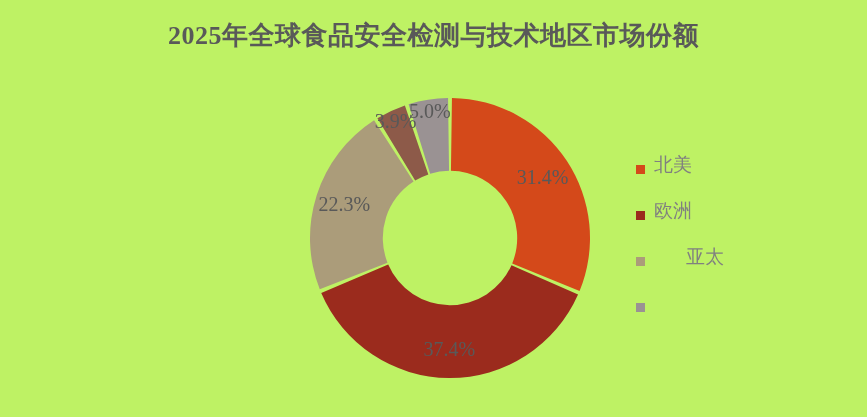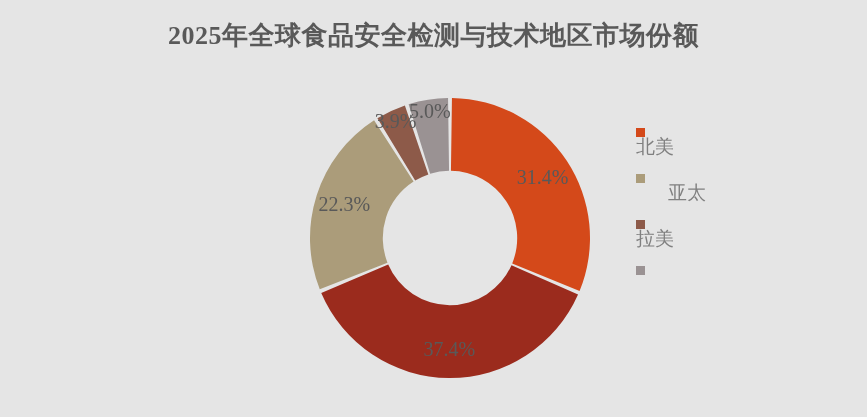--- a/index.html
+++ b/index.html
@@ -11,21 +11,21 @@
     width: 867px;
     height: 417px;
     font-family: "Liberation Serif", "DejaVu Serif", serif;
     overflow: hidden;
     position: relative;
   }
   #chart-root {
     position: relative;
     width: 867px;
     height: 417px;
-    background: #e5e5e5;
+    background: #bef264;
   }
   #chart-title {
     position: absolute;
     left: 0;
     top: 18px;
     width: 867px;
     text-align: center;
     font-family: "Liberation Serif", "DejaVu Serif", serif;
     font-size: 26px;
     font-weight: bold;
@@ -52,23 +52,22 @@
     fill: #595959;
   }
   #legend {
     position: absolute;
     left: 636px;
     top: 128px;
     width: 210px;
   }
   .legend-item {
     display: flex;
-    align-items: flex-start;
+    align-items: flex-end;
     height: 46px;
-    flex-direction: column;
   }
   .legend-swatch {
     width: 9px;
     height: 9px;
     flex: 0 0 9px;
     margin-right: 9px;
   }
   .legend-text {
     font-family: "Liberation Serif", "DejaVu Serif", serif;
     font-size: 19px;
@@ -102,25 +101,25 @@
         </g>
     </svg>
   </div>
 
   <div id="legend">
       <div class="legend-item">
         <span class="legend-swatch" style="background: rgb(212, 73, 26);"></span>
         <span class="legend-text" style="color: rgb(128, 128, 128);">北美</span>
       </div>
       <div class="legend-item">
+        <span class="legend-swatch" style="background: rgb(155, 43, 29);"></span>
+        <span class="legend-text" style="color: rgb(128, 128, 128);">欧洲</span>
+      </div>
+      <div class="legend-item">
         <span class="legend-swatch" style="background: rgb(171, 156, 122);"></span>
         <span class="legend-text" style="color: rgb(128, 128, 128); margin-left: 32px;">亚太</span>
-      </div>
-      <div class="legend-item">
-        <span class="legend-swatch" style="background: rgb(141, 90, 73);"></span>
-        <span class="legend-text" style="color: rgb(128, 128, 128);">拉美</span>
       </div>
       <div class="legend-item">
         <span class="legend-swatch" style="background: rgb(154, 146, 147);"></span>
       </div>
     </div>
 
 </div>
 
 </body></html>

